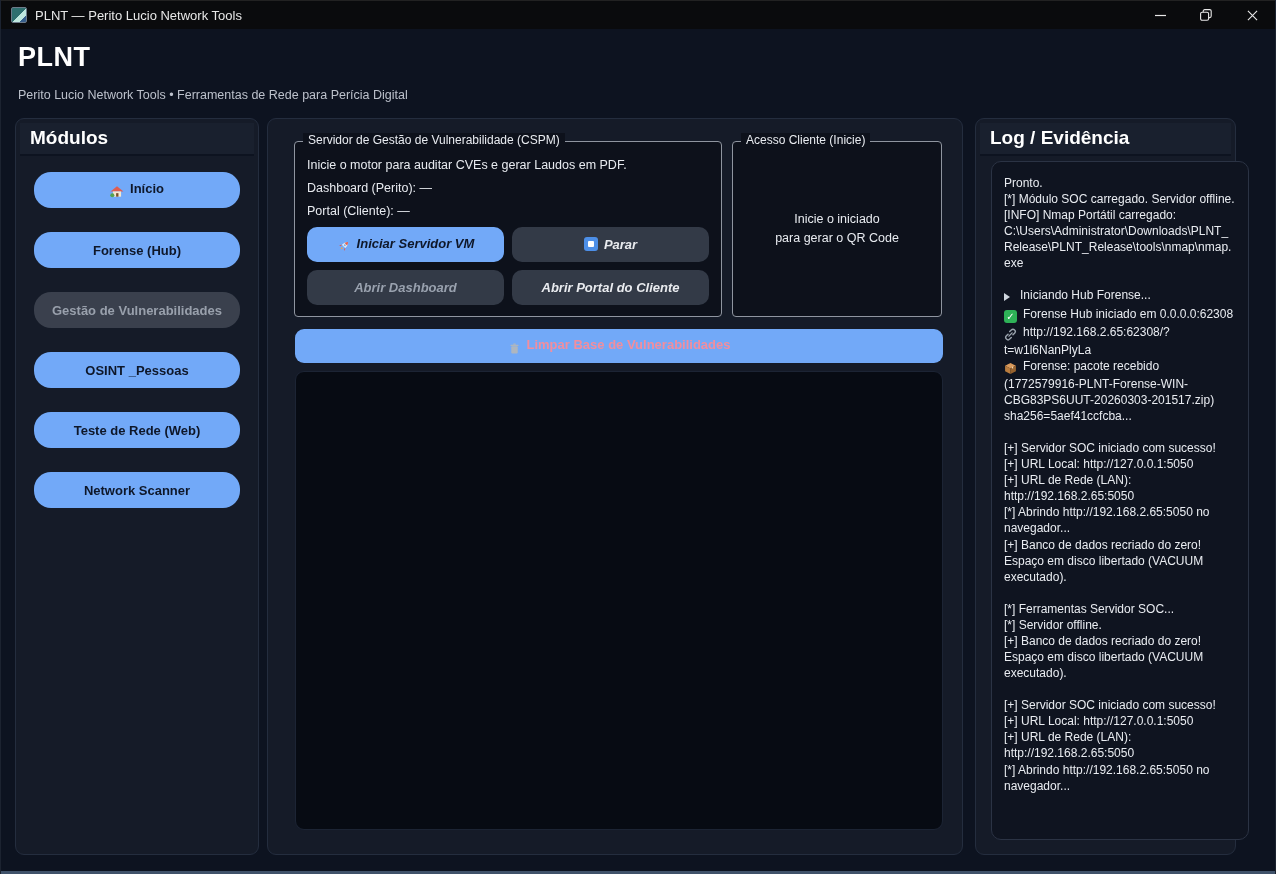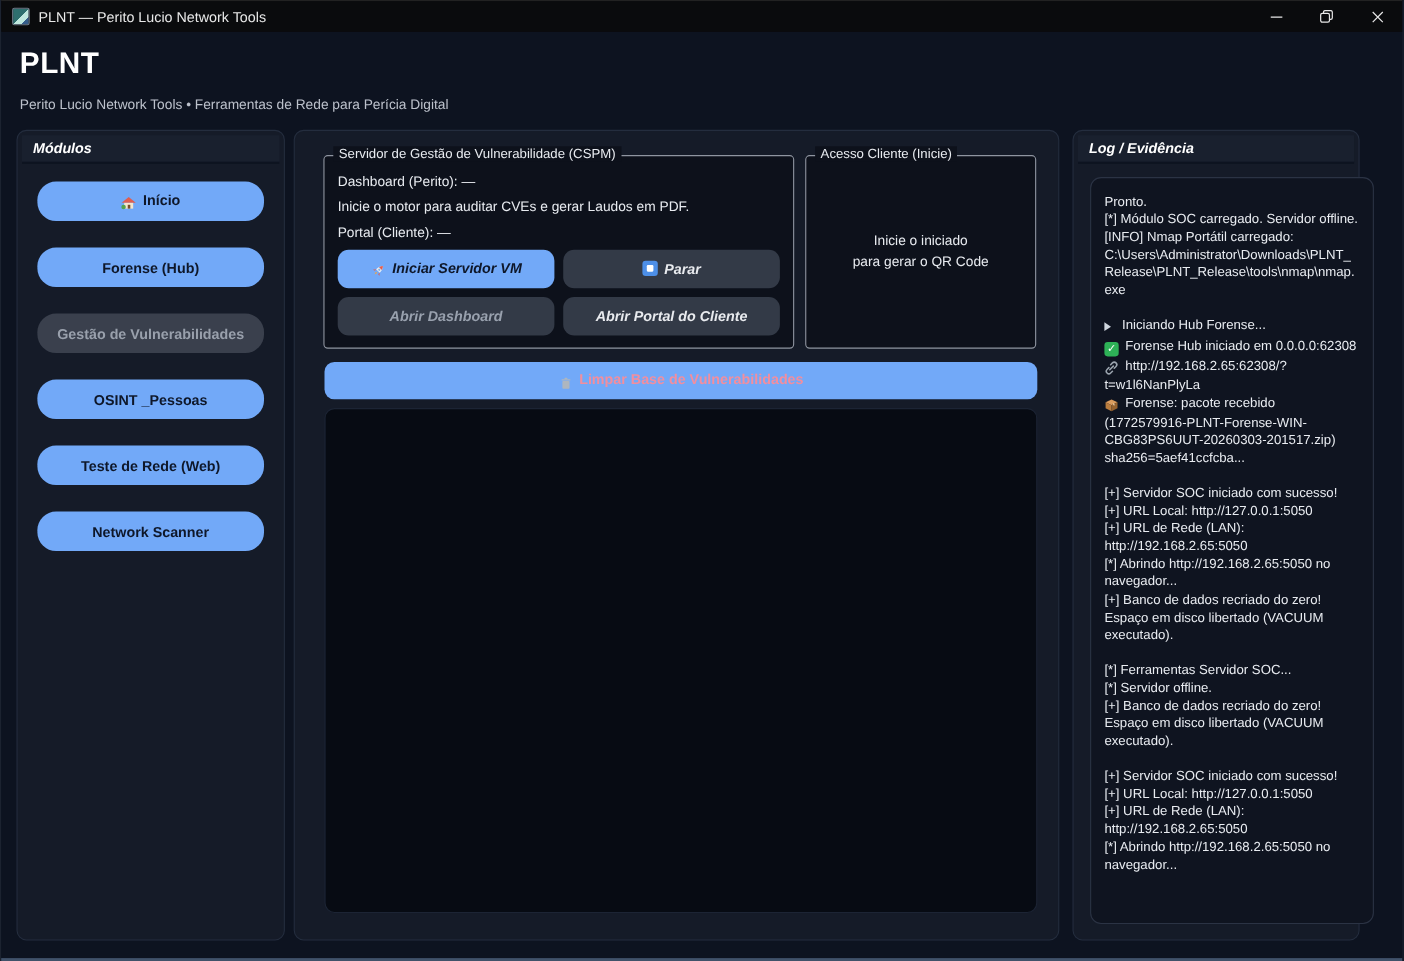--- a/index.html
+++ b/index.html
@@ -18,21 +18,21 @@
   
   .h1{position:absolute;left:17px;top:42px;font-size:27px;font-weight:800;color:#fff;letter-spacing:.5px;}
   .sub{position:absolute;left:17px;top:88px;font-size:12.5px;color:#bcc1cb;}
   
   .panel{position:absolute;top:118px;height:737px;background:#151b28;
          border:1px solid #242d3e;border-radius:9px;box-sizing:border-box;}
   #sidebar{left:14px;width:244px;}
   #center{left:266px;width:696px;}
   #right{left:974px;width:261px;}
   .band{margin:4px;background:#19202e;border-bottom:2px solid #0d1320;
-        padding:4px 10px 5px;font-size:13px;font-weight:700;color:#fff;font-style:italic;}
+        padding:4px 10px 5px;font-size:19px;font-weight:700;color:#fff;}
   
   .side-list{padding:12px 18px;}
   .side-btn{display:block;width:100%;height:36px;margin-bottom:24px;border:none;cursor:pointer;
             border-radius:17px;background:#72a9f8;color:#0e1729;font-weight:700;font-size:13px;
             font-family:inherit;}
   .side-btn.disabled{background:#3a404d;color:#99a0ac;}
   .ic-wrap{display:inline-block;vertical-align:-2px;margin-right:6px;}
   .ic-wrap svg{display:inline-block;vertical-align:middle;}
   
   .gbox{position:absolute;border:1px solid #8f95a0;border-radius:4px;background:#0d111b;box-sizing:border-box;}
@@ -113,22 +113,22 @@
       <button class="side-btn"><span>OSINT _Pessoas</span></button>
       <button class="side-btn"><span>Teste de Rede (Web)</span></button>
       <button class="side-btn"><span>Network Scanner</span></button>
     </div>
 </div>
 
 <div class="panel" id="center">
 
   <div class="gbox" id="gb-cspm">
     <span class="gbox-title">Servidor de Gestão de Vulnerabilidade (CSPM)</span>
+    <div class="gtext">Inicie o motor para auditar CVEs e gerar Laudos em PDF.</div>
     <div class="gtext">Dashboard (Perito): —</div>
-    <div class="gtext">Inicie o motor para auditar CVEs e gerar Laudos em PDF.</div>
     <div class="gtext">Portal (Cliente): —</div>
     <div class="btn-grid">
       <button class="btn btn-blue">
         <span class="ic-wrap"><svg width="14" height="14" viewBox="0 0 24 24">
               <g transform="rotate(45 12 12)">
                 <path d="M12 2 C15 5 16 9 16 13 L8 13 C8 9 9 5 12 2 Z" fill="#e9eef3"></path>
                 <path d="M12 2 C13.5 3.5 14.5 5.5 15 7.5 L9 7.5 C9.5 5.5 10.5 3.5 12 2 Z" fill="#e05d4f"></path>
                 <circle cx="12" cy="10" r="1.8" fill="#7fb3e8"></circle>
                 <path d="M8 13 L5 17 L8.5 16 Z" fill="#e05d4f"></path>
                 <path d="M16 13 L19 17 L15.5 16 Z" fill="#e05d4f"></path>

